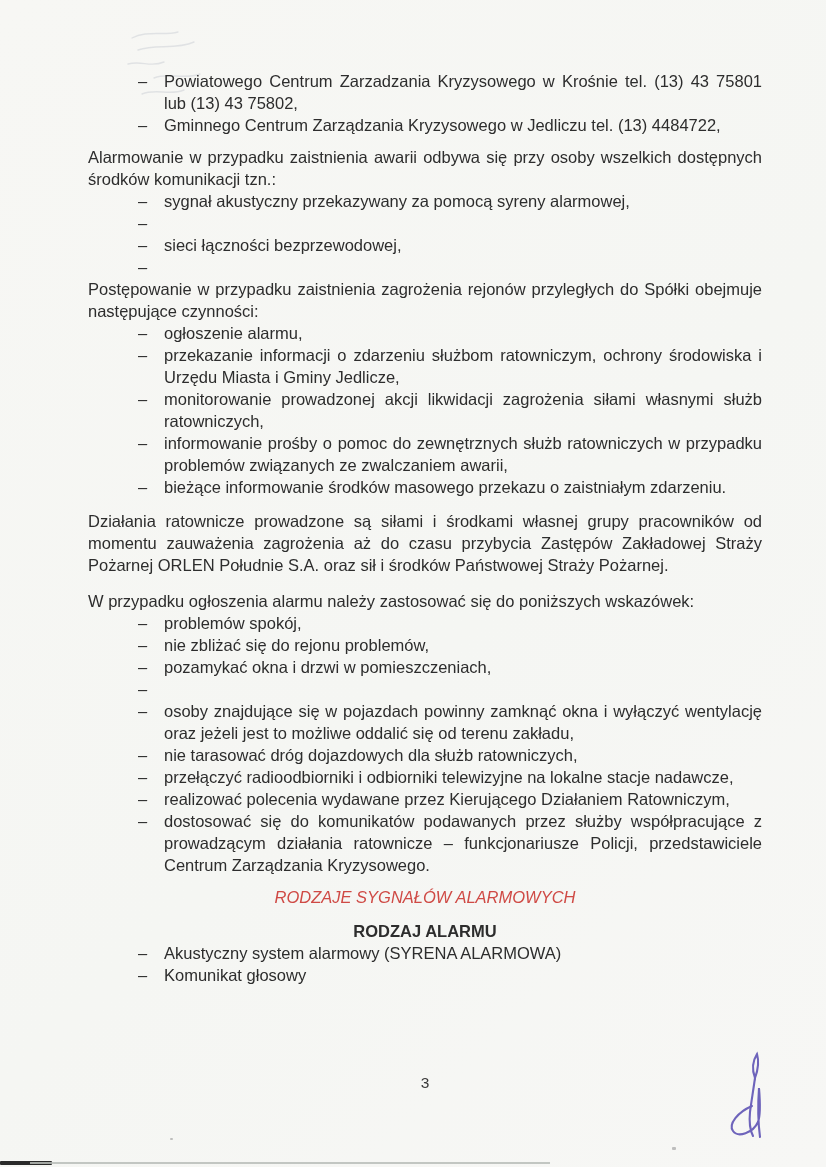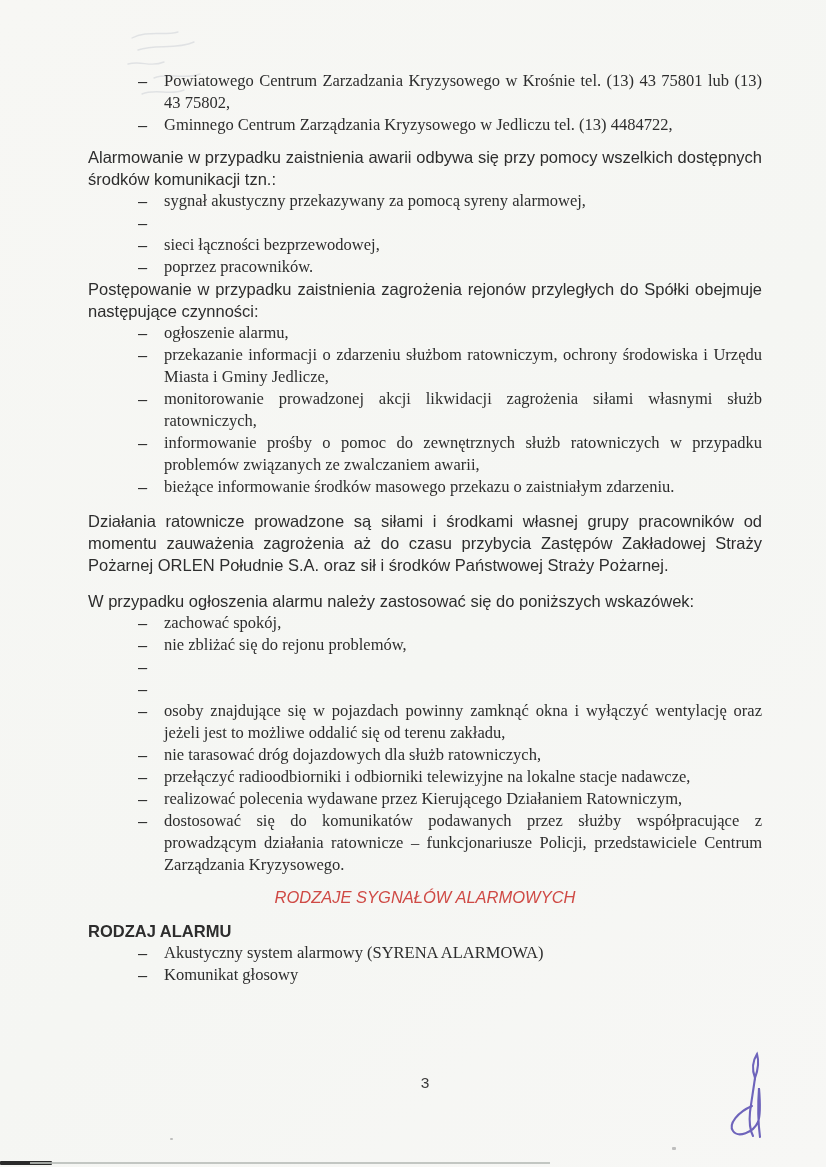--- a/index.html
+++ b/index.html
@@ -17,21 +17,21 @@
   .content {
     position: absolute;
     left: 88px;
     right: 64px;
     top: 70px;
   }
   .para { margin: 0; text-align: justify; }
   .bullet-list { margin: 0; }
   .li { display: flex; align-items: flex-start; }
   .li .dash { flex: 0 0 26px; margin-left: 50px; }
-  .li .li-text { flex: 1 1 auto; text-align: justify; font-family: Liberation Serif, serif; }
+  .li .li-text { flex: 1 1 auto; text-align: justify; }
   .mb10 { margin-bottom: 10px; }
   .mb12 { margin-bottom: 12px; }
   .mb6  { margin-bottom: 6px; }
   .mb24 { margin-bottom: 14px; }
   .heading-red {
     margin: 0 0 12px 0;
     text-align: center;
     font-style: italic;
     color: #cf4a45;
   }
@@ -86,37 +86,36 @@
       <div class="li">
         <span class="dash">–</span>
         <span class="li-text">Powiatowego Centrum Zarzadzania Kryzysowego w Krośnie tel. (13) 43 75801 lub (13) 43 75802,</span>
       </div>
       <div class="li">
         <span class="dash">–</span>
         <span class="li-text">Gminnego Centrum Zarządzania Kryzysowego w Jedliczu tel. (13) 4484722,</span>
       </div>
     </div>
 
-    <p class="para">Alarmowanie w przypadku zaistnienia awarii odbywa się przy pomocy wszelkich dostępnych środków komunikacji tzn.:</p>
+    <p class="para">Alarmowanie w przypadku zaistnienia awarii odbywa się przy osoby wszelkich dostępnych środków komunikacji tzn.:</p>
 
     <div class="bullet-list">
       <div class="li">
         <span class="dash">–</span>
         <span class="li-text">sygnał akustyczny przekazywany za pomocą syreny alarmowej,</span>
       </div>
       <div class="li">
         <span class="dash">–</span>
       </div>
       <div class="li">
         <span class="dash">–</span>
         <span class="li-text">sieci łączności bezprzewodowej,</span>
       </div>
       <div class="li">
         <span class="dash">–</span>
-        <span class="li-text">poprzez pracowników.</span>
       </div>
     </div>
 
     <p class="para">Postępowanie w przypadku zaistnienia zagrożenia rejonów przyległych do Spółki obejmuje następujące czynności:</p>
 
     <div class="bullet-list mb12">
       <div class="li">
         <span class="dash">–</span>
         <span class="li-text">ogłoszenie alarmu,</span>
       </div>
@@ -138,28 +137,29 @@
       </div>
     </div>
 
     <p class="para mb24">Działania ratownicze prowadzone są siłami i środkami własnej grupy pracowników od momentu zauważenia zagrożenia aż do czasu przybycia Zastępów Zakładowej Straży Pożarnej ORLEN Południe S.A. oraz sił i środków Państwowej Straży Pożarnej.</p>
 
     <p class="para">W przypadku ogłoszenia alarmu należy zastosować się do poniższych wskazówek:</p>
 
     <div class="bullet-list mb10">
       <div class="li">
         <span class="dash">–</span>
-        <span class="li-text">zachować spokój,</span>
+        <span class="li-text">problemów spokój,</span>
       </div>
       <div class="li">
         <span class="dash">–</span>
         <span class="li-text">nie zbliżać się do rejonu problemów,</span>
       </div>
       <div class="li">
         <span class="dash">–</span>
+        <span class="li-text">pozamykać okna i drzwi w pomieszczeniach,</span>
       </div>
       <div class="li">
         <span class="dash">–</span>
       </div>
       <div class="li">
         <span class="dash">–</span>
         <span class="li-text">osoby znajdujące się w pojazdach powinny zamknąć okna i wyłączyć wentylację oraz jeżeli jest to możliwe oddalić się od terenu zakładu,</span>
       </div>
       <div class="li">
         <span class="dash">–</span>
@@ -175,21 +175,21 @@
       </div>
       <div class="li">
         <span class="dash">–</span>
         <span class="li-text">dostosować się do komunikatów podawanych przez służby współpracujące z prowadzącym działania ratownicze – funkcjonariusze Policji, przedstawiciele Centrum Zarządzania Kryzysowego.</span>
       </div>
     </div>
 
 
     <h2 class="heading-red" style="font-size:16.5px; font-weight:normal;text-align:center;">RODZAJE SYGNAŁÓW ALARMOWYCH</h2>
 
-    <h3 class="heading-bold" style="font-size:16.5px;">RODZAJ ALARMU</h3>
+    <h3 class="heading-bold" style="font-size:16.5px;text-align:center;">RODZAJ ALARMU</h3>
 
     <div class="bullet-list">
       <div class="li">
         <span class="dash">–</span>
         <span class="li-text">Akustyczny system alarmowy (SYRENA ALARMOWA)</span>
       </div>
       <div class="li">
         <span class="dash">–</span>
         <span class="li-text">Komunikat głosowy</span>
       </div>

